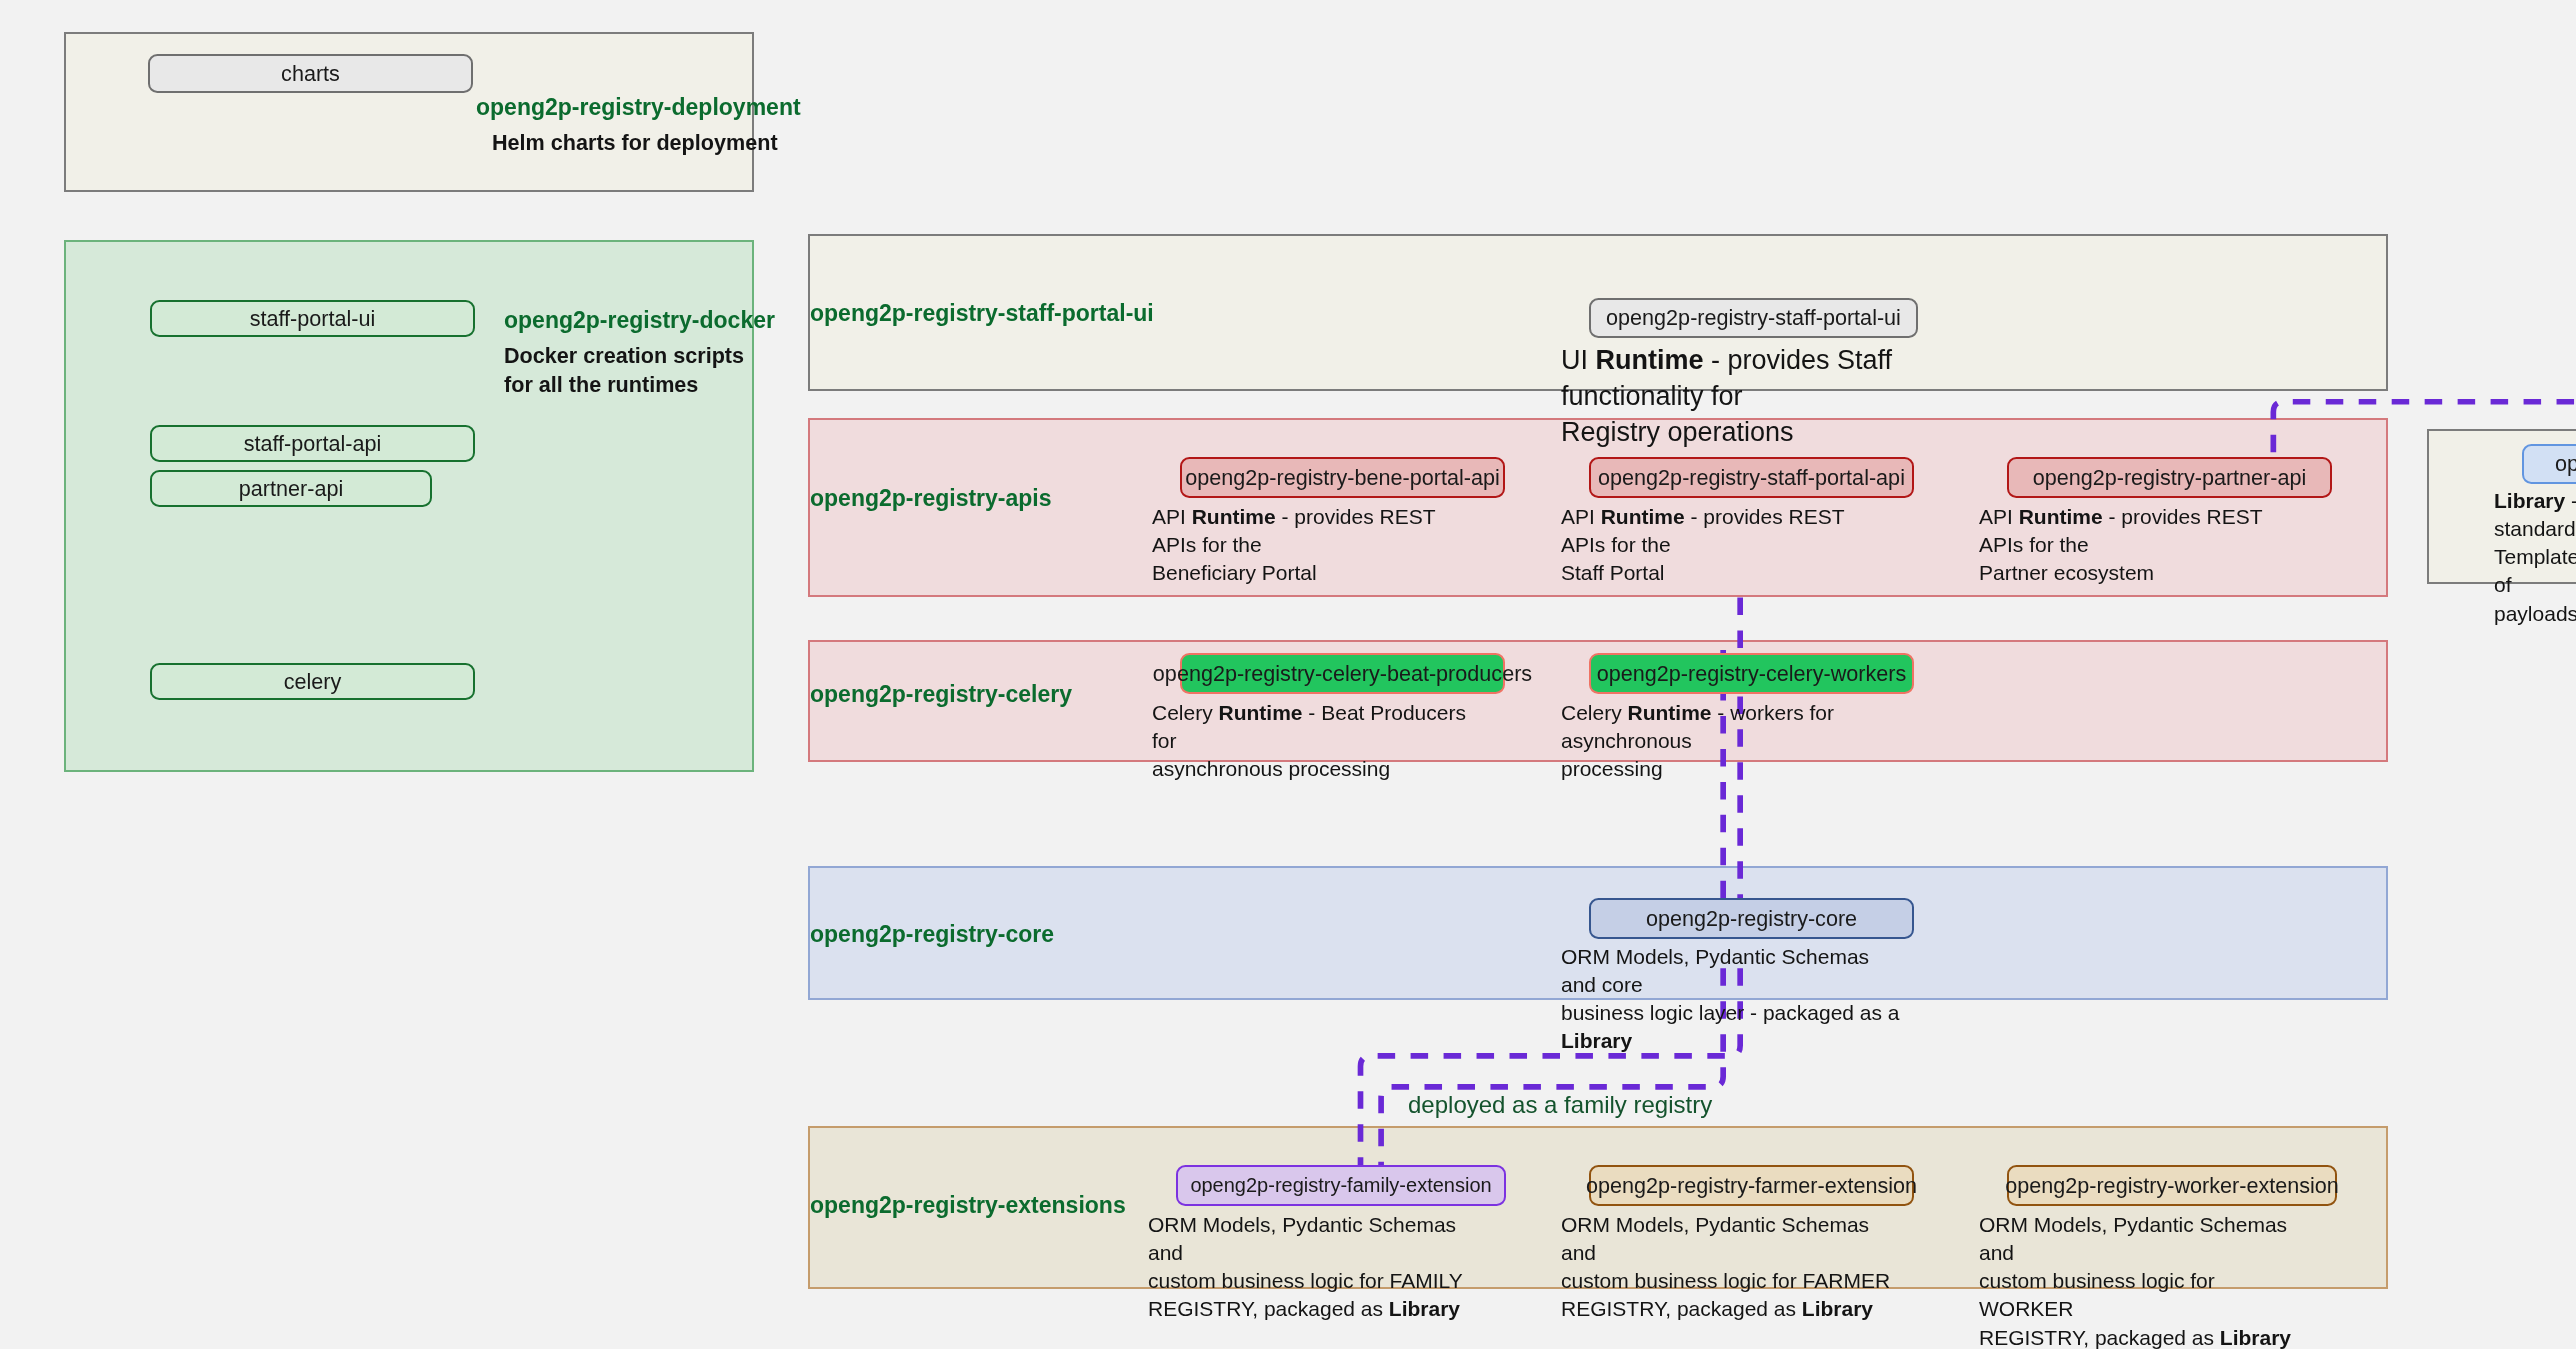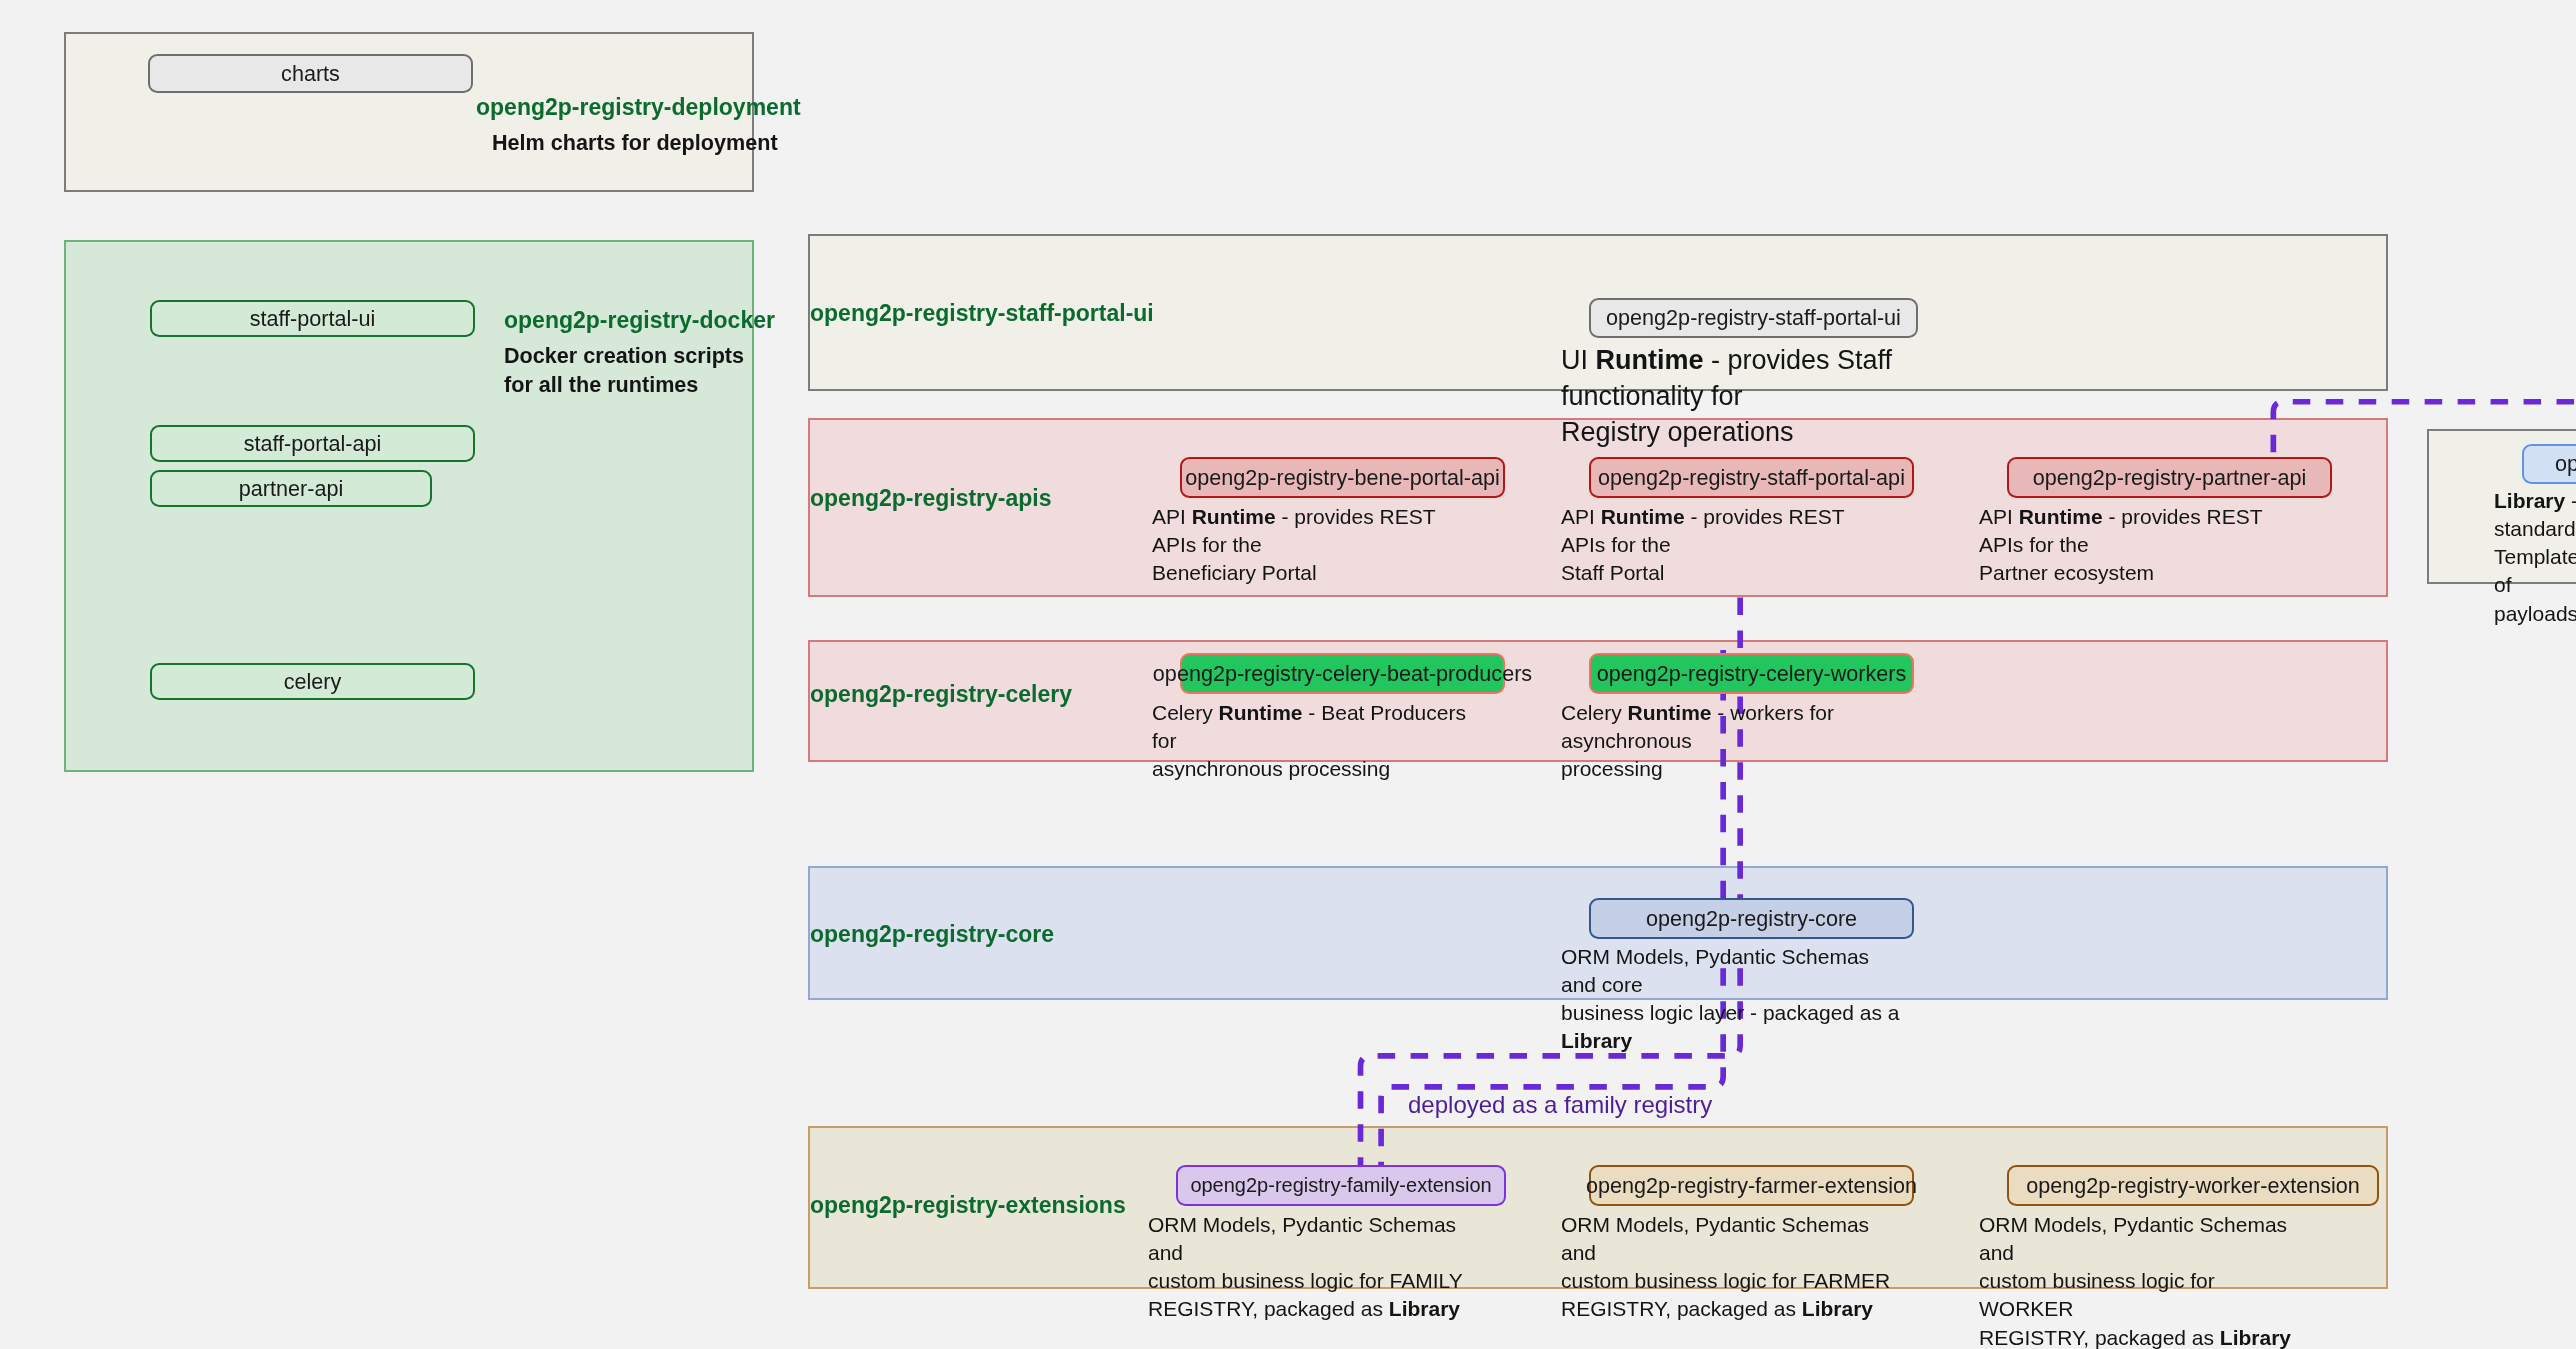--- a/index.html
+++ b/index.html
@@ -75,21 +75,21 @@
   .n-blue   {background:#c5cfe6;border-color:#36568f;}
   .n-lblue  {background:#d2e0f4;border-color:#6195e0;}
   .c-tan    {background:#e9e5d7;border-color:#c59c6c;}
   .n-purple {background:#d9c7ec;border-color:#7c32e0;}
   .n-tan    {background:#eadcc0;border-color:#91530f;}
 
   
   #edges{position:absolute;left:0;top:0;width:3146px;height:1349px;z-index:5;pointer-events:none;}
   .edge-label{
     position:absolute;
-    color:#4c1d95;
+    color:#14532d;
     z-index:8;
     white-space:nowrap;
   }
 </style>
 </head>
 <body>
 
 <div id="stage">
 
   <svg id="edges" viewBox="0 0 6107 2619" preserveAspectRatio="none">
@@ -194,21 +194,21 @@
     <span><span>REGISTRY, packaged as </span><b>Library</b></span>
   </div>
 
   <div class="node n-tan" style="left:1561px;top:1165px;width:325px;height:41px;font-size:21.6px;">openg2p-registry-farmer-extension</div>
   <div class="node-desc" style="left:1561px;top:1211px;width:335px;font-size:21px;">
     <span>ORM Models, Pydantic Schemas and</span><br>
     <span>custom business logic for FARMER</span><br>
     <span><span>REGISTRY, packaged as </span><b>Library</b></span>
   </div>
 
-  <div class="node n-tan" style="left:1979px;top:1165px;width:372px;height:41px;font-size:21.6px;">openg2p-registry-worker-extension</div>
+  <div class="node n-tan" style="left:1979px;top:1165px;width:330px;height:41px;font-size:21.6px;">openg2p-registry-worker-extension</div>
   <div class="node-desc" style="left:1979px;top:1211px;width:335px;font-size:21px;">
     <span>ORM Models, Pydantic Schemas and</span><br>
     <span>custom business logic for WORKER</span><br>
     <span><span>REGISTRY, packaged as </span><b>Library</b></span>
   </div>
 
   <div class="cluster c-grey" style="left:2427px;top:429px;width:653px;height:155px;">
   </div>
 
   <div class="node n-lblue" style="left:2494px;top:444px;width:330px;height:40px;border-width:2.1px;font-size:21.6px;">openg2p-registry-standards</div>

